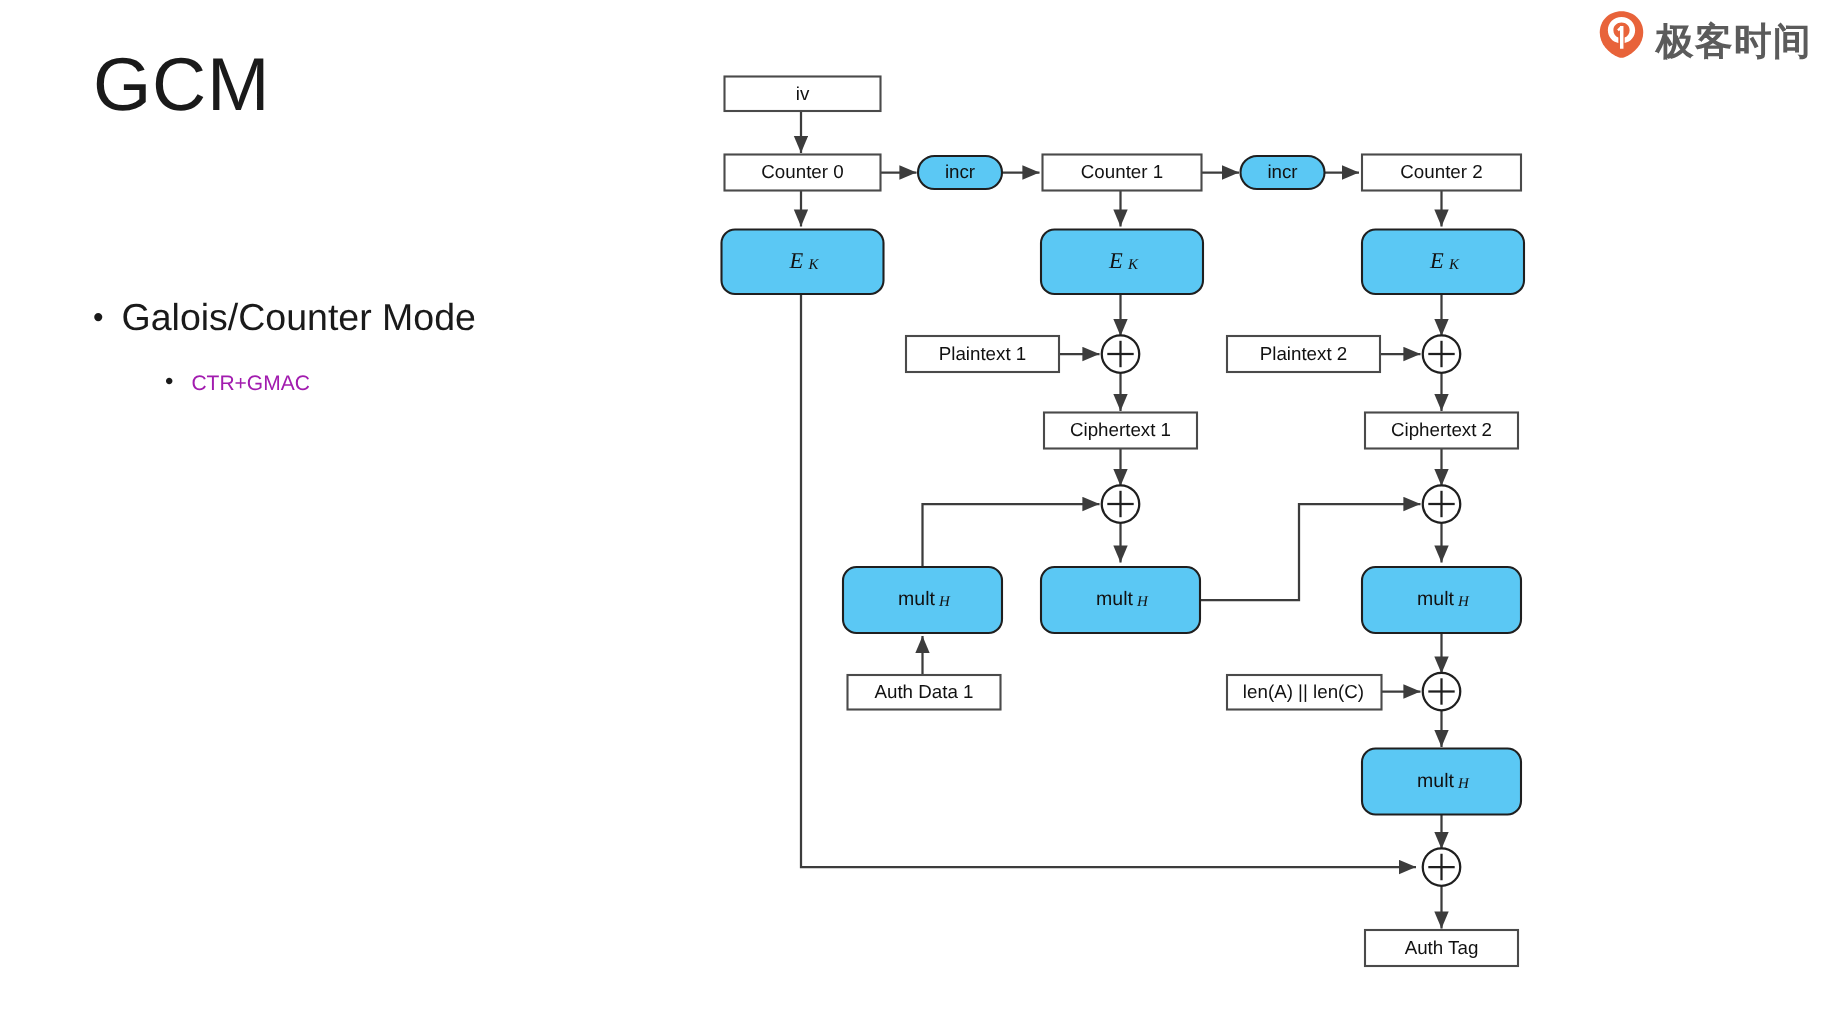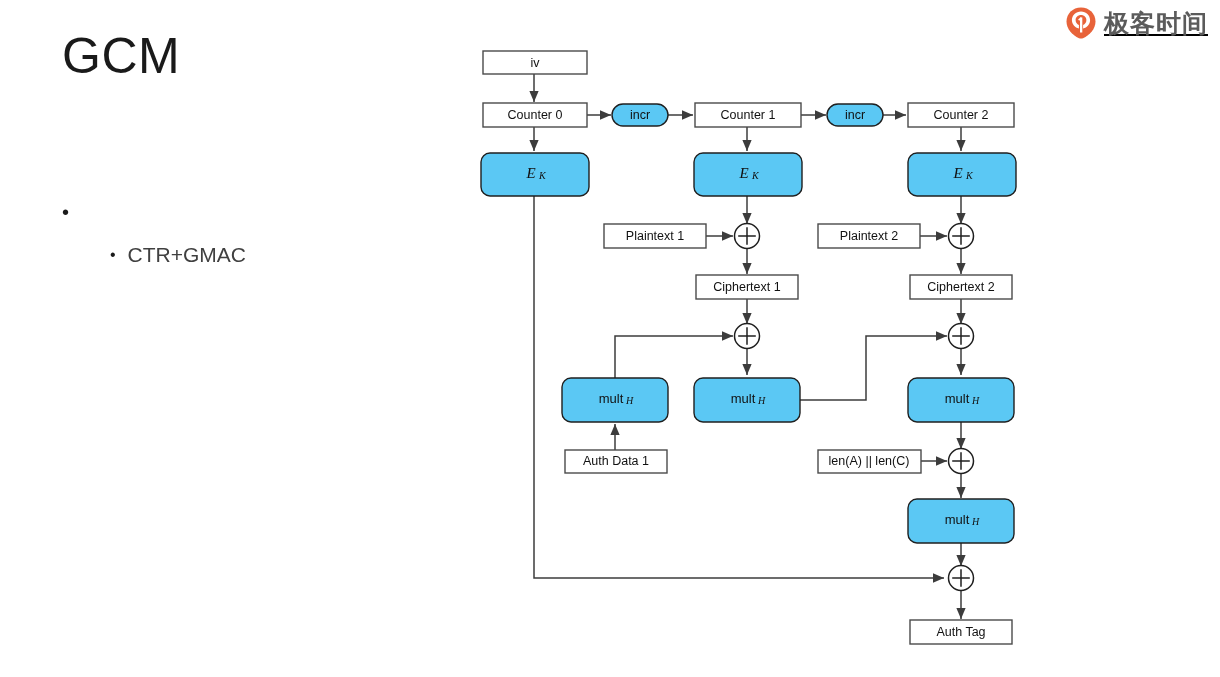--- a/index.html
+++ b/index.html
@@ -49,35 +49,34 @@
   }
   .bullet-row.level-2 .bullet-dot { font-size: 16px; line-height: 26px; }
   .bullet-text {
     font-size: 25px;
     font-weight: 400;
     color: #1a1a1a;
     line-height: 28px;
     white-space: nowrap;
   }
   .bullet-row.level-2 .bullet-text {
-    font-size: 21px;
+    font-size: 14px;
     font-weight: 300;
-    color: #404040;
+    color: #a21caf;
     line-height: 26px;
   }
 
   
   #logo {
     position: absolute;
     right: 12px;
     top: 6px;
     display: flex;
-    align-items: center;
+    align-items: flex-end;
     gap: 7px;
-    text-decoration: underline;
   }
   #logo-mark { display: block; }
   #logo-text {
     font-size: 25px;
     font-weight: 700;
     color: #5b5b5b;
     letter-spacing: 1px;
     line-height: 1;
     font-family: "DejaVu Sans", "Liberation Sans", sans-serif;
   }
@@ -125,20 +124,21 @@
   .xor-x     { stroke: #1f1f1f; stroke-width: 1.5; }
 </style>
 </head>
 <body>
 
 <div id="slide-title">GCM</div>
 
 <div id="bullet-list">
   <div class="bullet-row level-1">
     <span class="bullet-dot">•</span>
+    <span class="bullet-text">Galois/Counter Mode</span>
   </div>
   <div class="bullet-row level-2">
     <span class="bullet-dot">•</span>
     <span class="bullet-text">CTR+GMAC</span>
   </div>
 </div>
 
 <div id="logo">
   <svg id="logo-mark" width="32" height="34" viewBox="0 0 32 34">
     <path d="M16 1.5 C7.6 1.5 1.5 7.8 1.5 15.6 C1.5 23.0 7.2 29.4 14.0 32.2

